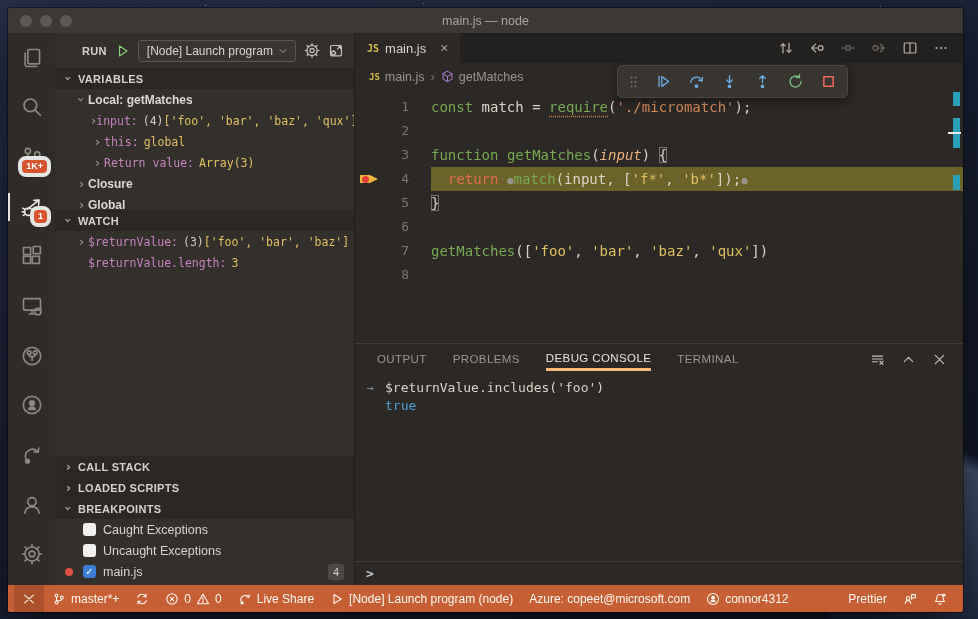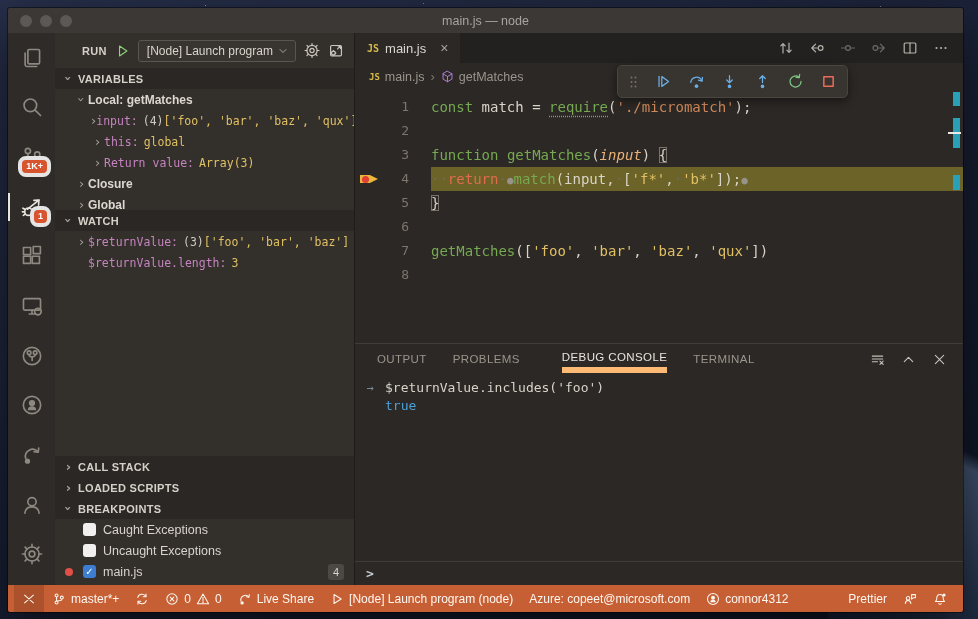--- a/index.html
+++ b/index.html
@@ -125,21 +125,21 @@
     display:flex; align-items:center; padding:0 10px; gap:16px; z-index:5; }
   .dt-grip { width:11px; height:16px; color:#77726b; }
   .dt-btn { width:17px; height:17px; }
   .dt-blue { color:#6aaee8; } .dt-green { color:#7cc583; } .dt-red { color:#ef6a5a; }
 
   
   .panel { height:242px; border-top:1px solid #403d38; display:flex; flex-direction:column; flex:none; }
   .panel-tabs { height:30px; display:flex; align-items:center; gap:26px; padding-left:22px; font-size:11.5px;
     letter-spacing:.4px; color:#9b958c; flex:none; }
   .ptab { padding-bottom:0; }
-  .ptab.active { color:#e8e4dc; border-bottom:6px solid #fdba74; padding-bottom:4px; margin-bottom:-5px;margin-left:16px; }
+  .ptab.active { color:#e8e4dc; border-bottom:3px solid #fdba74; padding-bottom:4px; margin-bottom:-5px; }
   .panel-actions { margin-left:auto; display:flex; align-items:center; gap:16px; padding-right:16px; color:#c6c1b9; }
   .pa-icon { width:15px; height:15px; }
   .panel-content { flex:1; font-family:"DejaVu Sans Mono",monospace; font-size:13px; line-height:18px; padding-top:5px; }
   .con-line { display:flex; }
   .con-prompt { width:30px; text-align:center; color:#7d8896; flex:none; font-size:12px; }
   .con-text { color:#d8d4c8; white-space:pre; }
   .con-line.result .con-text { color:#4ba0d6; }
   .con-line.result { padding-left:30px; }
   .panel-input { height:24px; border-top:1px solid #3f3c37; display:flex; align-items:center; flex:none; }
   .pi-prompt { width:30px; text-align:center; color:#c9ccd2; font-weight:bold; font-size:13px;

